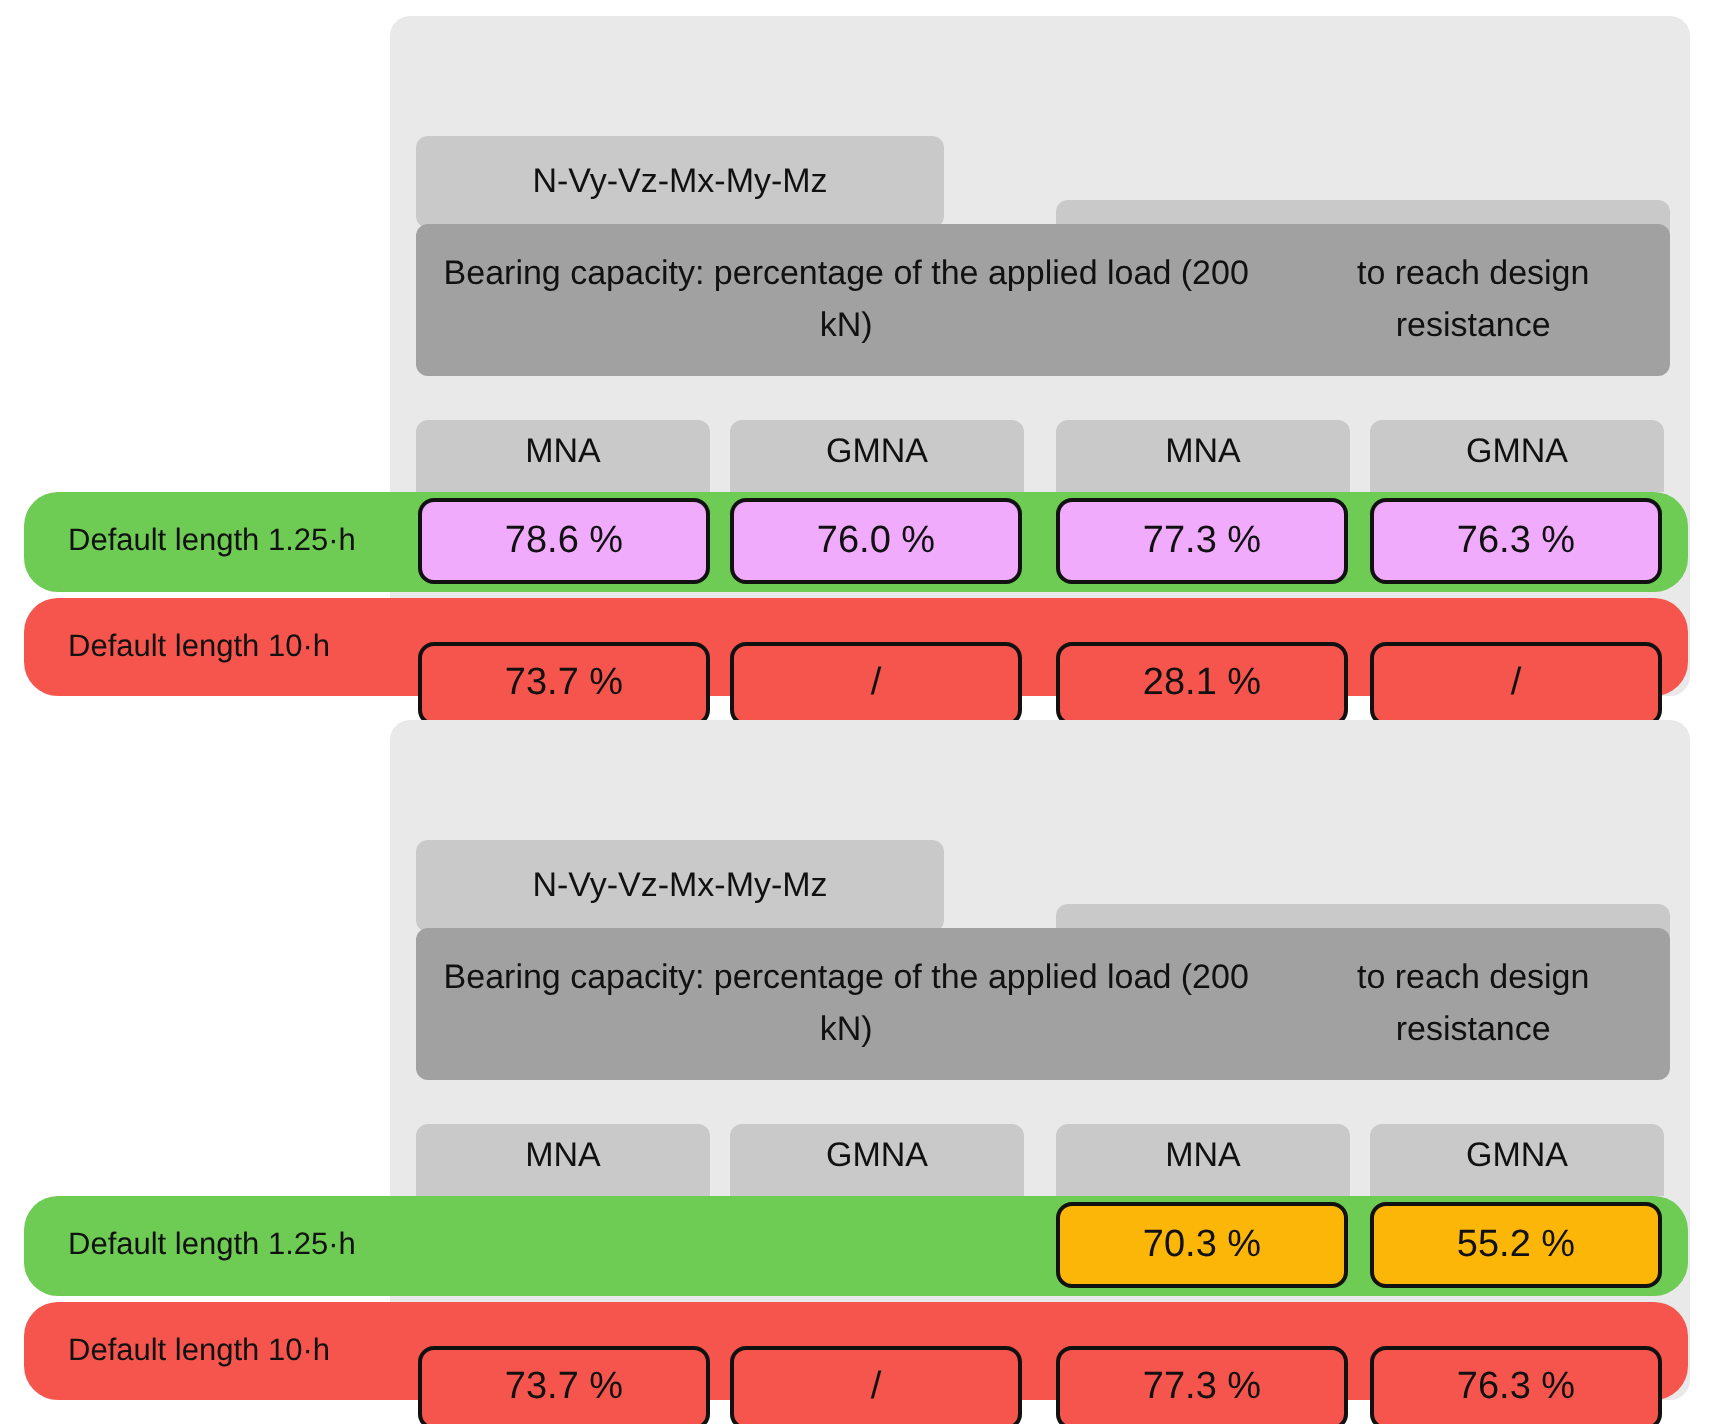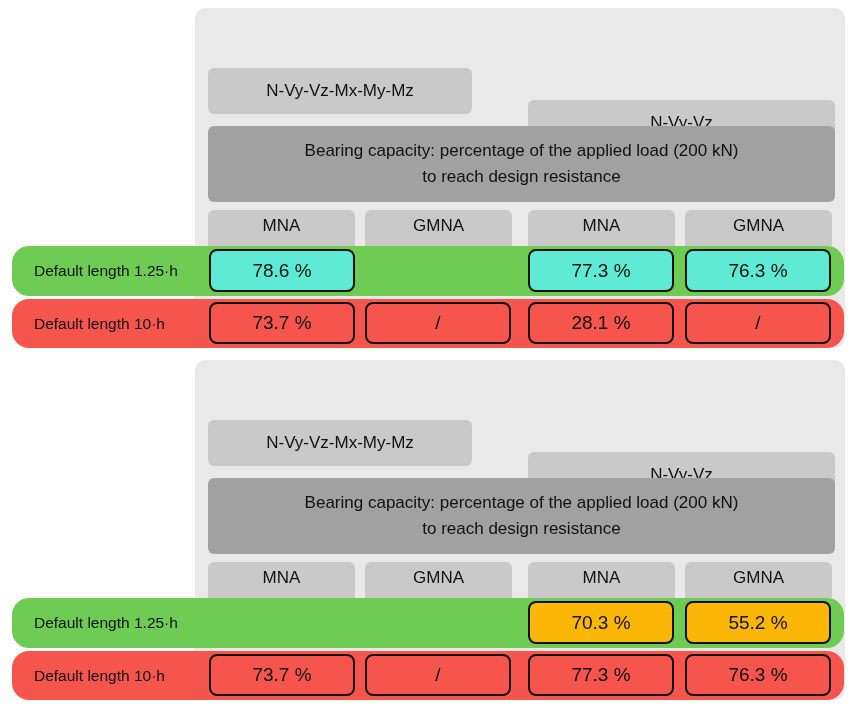--- a/index.html
+++ b/index.html
@@ -6,38 +6,38 @@
   body{font-family:"Liberation Sans","DejaVu Sans",sans-serif;color:#111;}
   #stage{position:relative;width:856px;height:712px;background:#ffffff;overflow:hidden;}
   .tblock{position:absolute;left:0;width:856px;height:352px;}
   .panel{position:absolute;left:195px;top:8px;width:650px;height:340px;background:#e9e9e9;border-radius:10px;}
   .title{position:absolute;left:195px;top:14px;width:650px;text-align:center;
          font-size:29px;font-weight:bold;letter-spacing:0.2px;}
   .gbox{position:absolute;top:68px;height:46px;background:#c9c9c9;border-radius:6px;
         display:flex;align-items:center;justify-content:center;font-size:17px;}
   .gbox.g1{left:208px;width:264px;}
   .gbox.g2{left:528px;width:307px;margin-top:32px;}
-  .note{position:absolute;left:208px;top:126px;width:627px;height:76px;background:#a1a1a1;
-        border-radius:6px;display:flex;flex-direction:column;align-items:center;justify-content:center;
+  .note{position:absolute;left:208px;top:112px;width:627px;height:76px;background:#a1a1a1;
+        border-radius:6px;display:flex;flex-direction:row;align-items:center;justify-content:center;
         font-size:17px;line-height:26px;text-align:center;}
   .chead{position:absolute;top:210px;width:147px;height:36px;background:#c9c9c9;
          border-radius:6px 6px 0 0;display:flex;align-items:flex-start;justify-content:center;
          font-size:17px;padding-top:6px;box-sizing:border-box;}
   .h1{left:208px;}.h2{left:365px;}.h3{left:528px;}.h4{left:685px;}
   .band{position:absolute;left:12px;width:832px;border-radius:17px;}
   .band.green-band{top:246px;height:50px;background:#6ecb53;}
   .band.red-band{top:299px;height:49px;background:#f6554d;}
   .rowlabel{position:absolute;left:22px;top:0;height:100%;display:flex;align-items:center;
             font-size:15.5px;}
   .cell{position:absolute;top:3px;width:146px;height:43px;border:2px solid #111;border-radius:8px;
         box-sizing:border-box;display:flex;align-items:center;justify-content:center;font-size:19px;}
   .red-band .cell{top:3px;height:42px;}
   .c1{left:197px;}.c2{left:353px;}.c3{left:516px;}.c4{left:673px;}
-  .cell.green{background:#5eead4;}
-  .cell.red{background:#f6554d;}
+  .cell.green{background:#f0abfc;}
+  .cell.red{background:#f6554d;margin-top:19px;}
   .cell.orange{background:#fcb608;}
 </style>
 </head>
 <body>
 
 <div id="stage">
 
   <section class="tblock" style="top:0;">
     <div class="panel"></div>
 
@@ -50,20 +50,21 @@
     </div>
 
     <div class="chead h1">MNA</div>
     <div class="chead h2">GMNA</div>
     <div class="chead h3">MNA</div>
     <div class="chead h4">GMNA</div>
 
     <div class="band green-band">
       <div class="rowlabel">Default length 1.25·h</div>
       <div class="cell green c1">78.6 %</div>
+      <div class="cell green c2">76.0 %</div>
       <div class="cell green c3">77.3 %</div>
       <div class="cell green c4">76.3 %</div>
     </div>
 
     <div class="band red-band">
       <div class="rowlabel">Default length 10·h</div>
       <div class="cell red c1">73.7 %</div>
       <div class="cell red c2">/</div>
       <div class="cell red c3">28.1 %</div>
       <div class="cell red c4">/</div>

